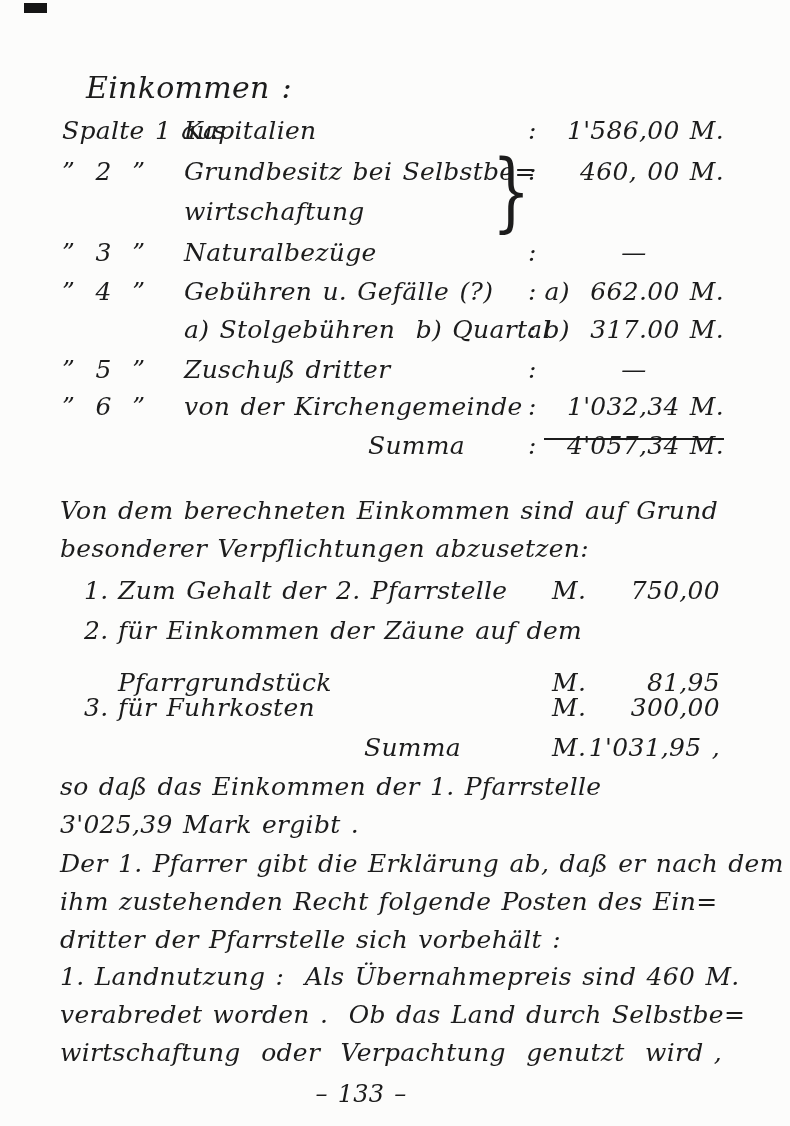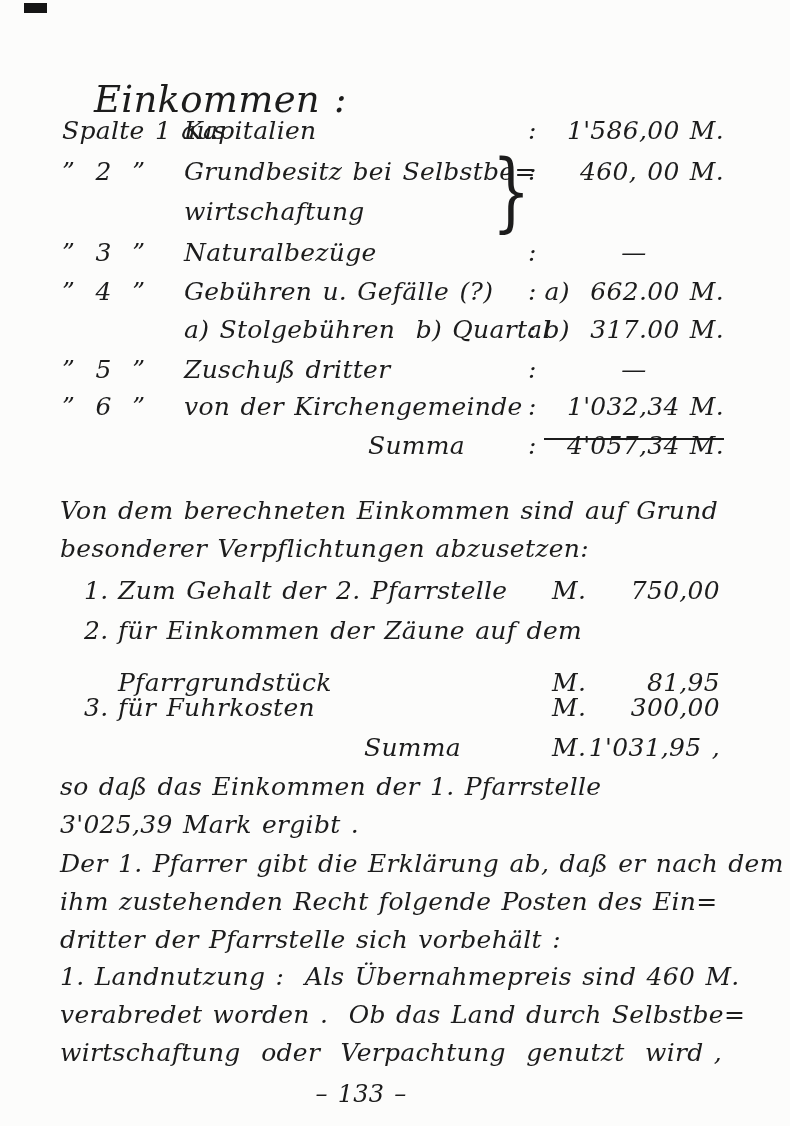--- a/index.html
+++ b/index.html
@@ -8,21 +8,21 @@
     width:790px;height:1126px;
     background:#fcfcfb;
     overflow:hidden;
     font-family:"DejaVu Serif",serif;
     font-style:italic;
     color:#1c1c1c;
     letter-spacing:.3px;
     word-spacing:2px;
   }
   .corner-mark{position:absolute;left:24px;top:3px;width:23px;height:10px;background:#151515;}
-  .heading{position:absolute;left:86px;top:70px;margin:8px;font-size:37px;font-weight:normal;white-space:pre;}
+  .heading{position:absolute;left:86px;top:70px;margin:0;font-size:30px;font-weight:normal;white-space:pre;}
   
   .irow{position:absolute;left:0;width:790px;height:38px;font-size:25px;}
   .irow .left{position:absolute;left:62px;white-space:pre;}
   .irow .left .lead{display:inline-block;width:122px;white-space:pre;}
   .irow.cont .left{left:184px;}
   .irow.sumrow .left{left:368px;}
   .irow .right{position:absolute;left:528px;width:196px;display:flex;}
   .irow .colon{width:16px;}
   .irow .amount{flex:1;text-align:right;white-space:pre;}
   .irow .amount.dash{text-align:center;}

